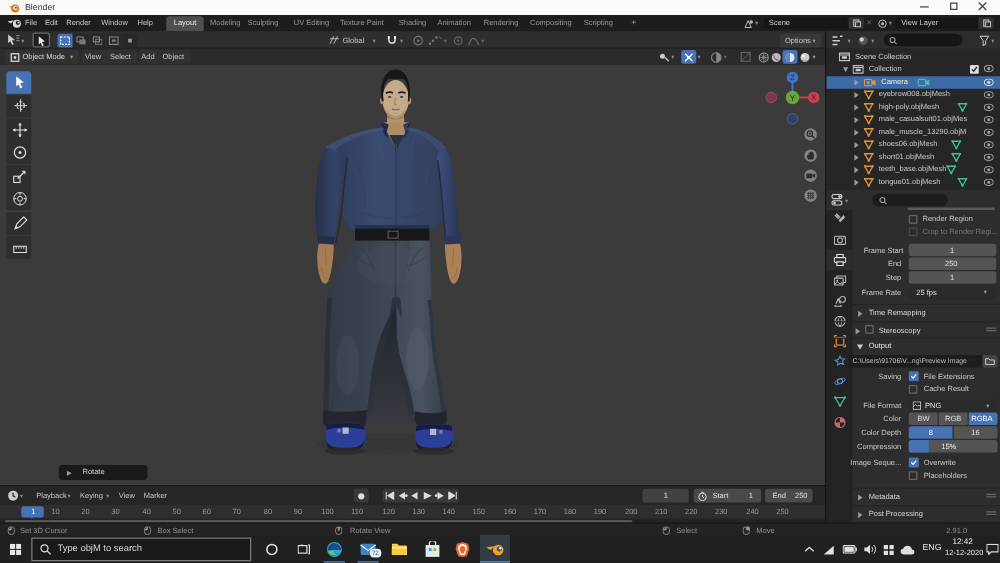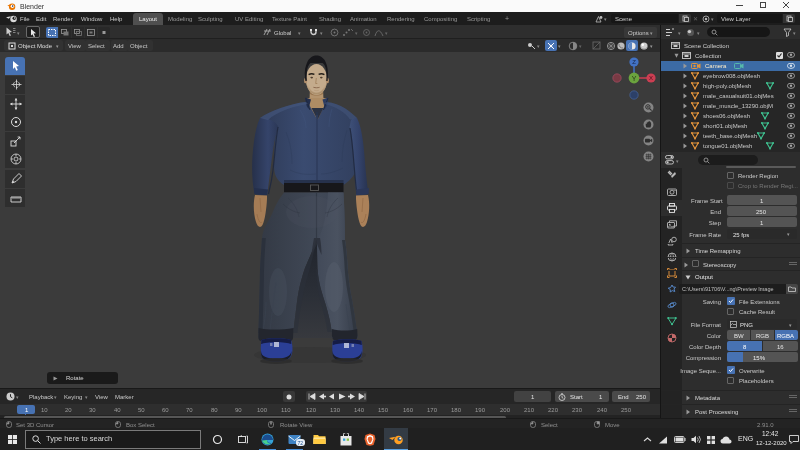--- a/index.html
+++ b/index.html
@@ -947,21 +947,21 @@
         <rect x="4.9" y="0" width="4.1" height="4.1" fill="#e8e8e8"></rect>
         <rect x="0" y="4.9" width="4.1" height="4.1" fill="#e8e8e8"></rect>
         <rect x="4.9" y="4.9" width="4.1" height="4.1" fill="#e8e8e8"></rect>
       </svg>
 
   <div class="a" style="left:25px;top:2px;width:176px;height:19px;background:#1a1a1a;border:1px solid #7a7a7a"></div>
   <svg class="a" style="left:32px;top:7px" width="9" height="9" viewBox="0 0 9 9">
         <circle cx="3.6" cy="3.6" r="2.8" fill="none" stroke="#ddd" stroke-width="1"></circle>
         <path d="M5.8,5.8 L8.5,8.5" stroke="#ddd" stroke-width="1"></path>
       </svg>
-  <div class="t" style="left:46px;top:7px;color:#d8d8d8;font-size:7.5px">Type here to search</div>
+  <div class="t" style="left:46px;top:7px;color:#d8d8d8;font-size:7.5px">Type objM to search</div>
 
   <svg class="a" style="left:212px;top:6px" width="11" height="11" viewBox="0 0 11 11">
         <circle cx="5.5" cy="5.5" r="4" fill="none" stroke="#e8e8e8" stroke-width="1.2"></circle>
       </svg>
   <svg class="a" style="left:238px;top:7px" width="10" height="9" viewBox="0 0 10 9">
         <rect x="0.5" y="1.5" width="7" height="6" fill="none" stroke="#e8e8e8" stroke-width="0.9"></rect>
         <path d="M8.5,1 L9.5,1 L9.5,8 L8.5,8" fill="none" stroke="#e8e8e8" stroke-width="0.9"></path>
         <path d="M0.5,1.5 L4,0.3 L4,1.5 Z" fill="#e8e8e8"></path>
       </svg>
 

